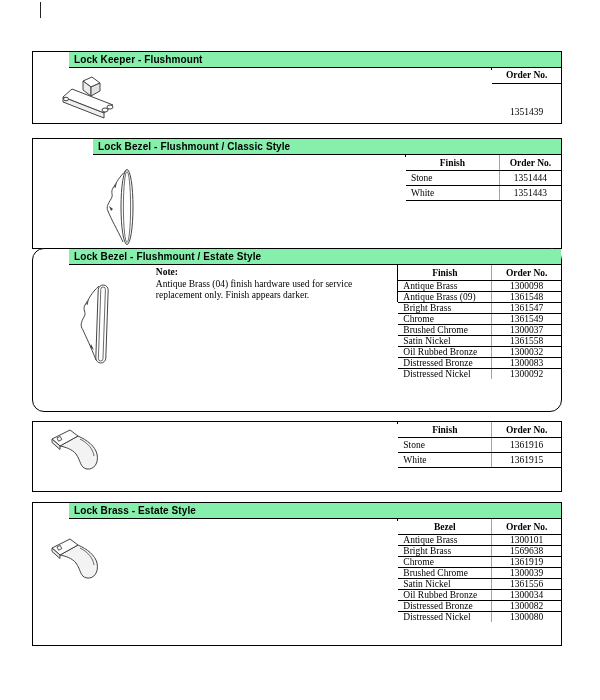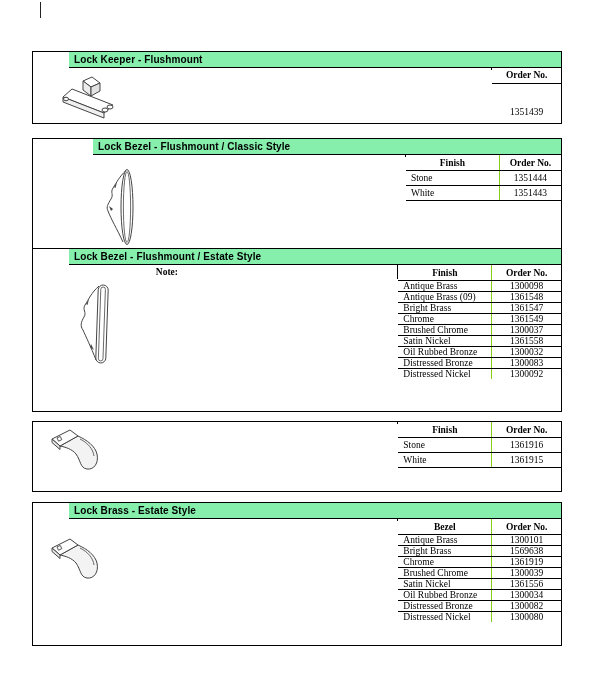--- a/index.html
+++ b/index.html
@@ -114,34 +114,35 @@
             </div>
           </div>
         <div class="trow filler">
           <div class="cf"></div>
           <div class="co"></div>
         </div>
       </div>
     </div>
   </div>
 
-  <div class="section fill" style="top:248px;height:164px;">
+  <div class="section fill" style="top:248px;height:164px;border-radius:12px;">
     <div class="sec-header">Lock Bezel - Flushmount / Estate Style</div>
     <div class="sec-body" style="height:146px;">
       <div class="col-img">
         <svg width="38" height="86" viewBox="0 0 38 86" style="left:42px;top:16px;">
           <rect x="22" y="4" width="10" height="78" rx="5" fill="#ffffff" stroke="#444" stroke-width="1" transform="rotate(2 27 43)"></rect>
           <rect x="24.6" y="6" width="4.6" height="74" rx="2.3" fill="none" stroke="#444" stroke-width="0.8" transform="rotate(2 27 43)"></rect>
           <path d="M24,5 C16,12 14,18 10,24 C7,29 12,31 9,36 C6,41 5,45 8,49 C11,56 16,66 21,79" fill="none" stroke="#444" stroke-width="1"></path>
           <path d="M11,23 L14,18 L12.5,24 Z" fill="#444"></path>
           <path d="M16,63 L19,69 L15,66 Z" fill="#444"></path>
         </svg>
       </div>
       <div class="col-mid mid-w">
         <div class="note-label">Note:</div>
+        <div>Antique Brass (04) finish hardware used for service replacement only. Finish appears darker.</div>
       </div>
       <div class="col-table">
         <div class="trow th-row">
           <div class="cf">Finish</div>
           <div class="co">Order No.</div>
         </div>
         <div class="rows">
           
         
             <div class="trow">

